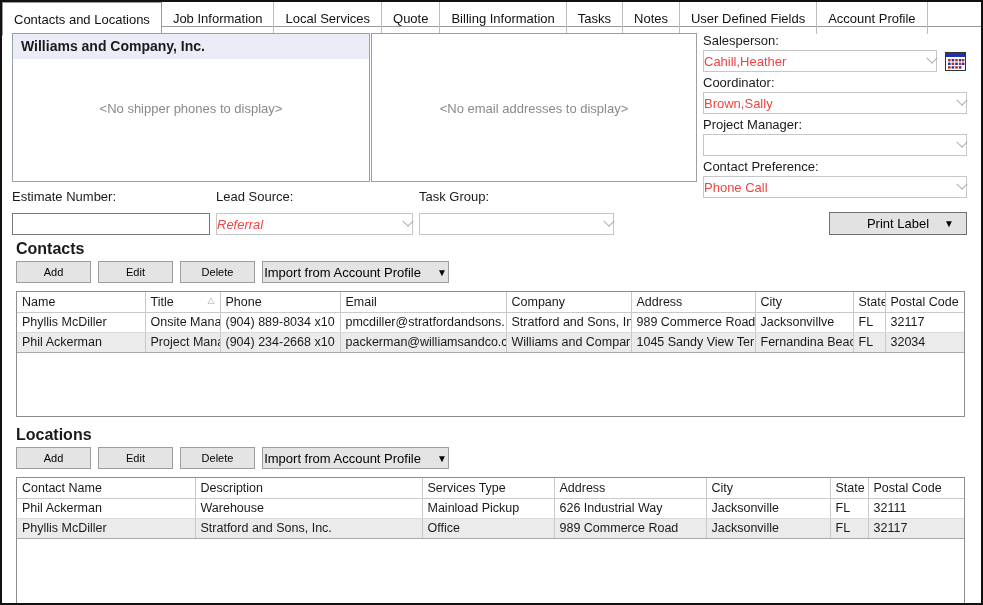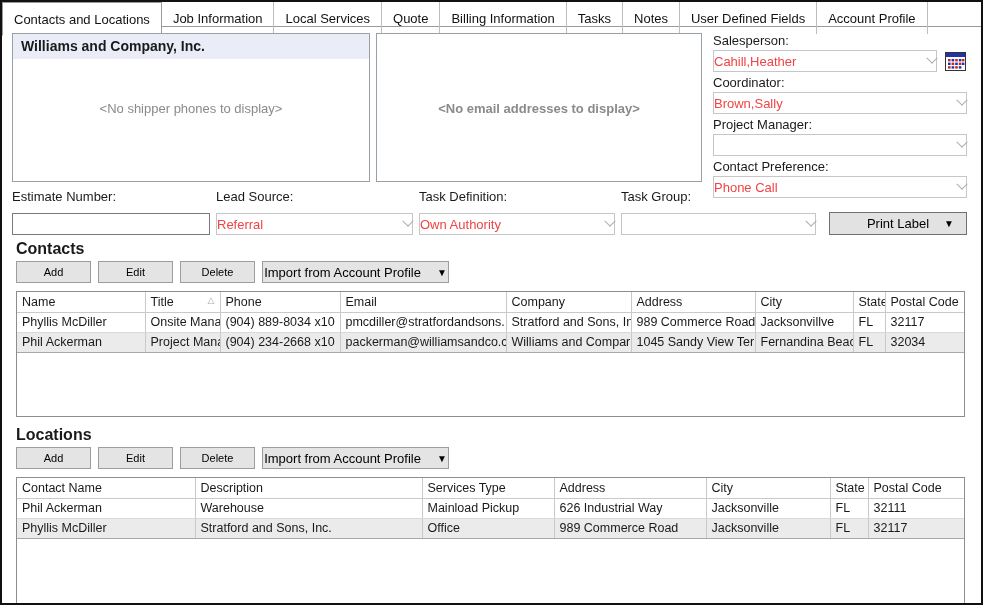--- a/index.html
+++ b/index.html
@@ -9,24 +9,24 @@
 
   
   .tabbar { display:flex; align-items:stretch; height:25px; border-bottom:1px solid #9a9a9a; background:#fff; }
   .tab { display:flex; align-items:center; padding:16px 11px; border-right:1px solid #bdbdbd; color:#111; cursor:default; white-space:nowrap; }
   .tab.active { border:1px solid #9a9a9a; border-bottom:1px solid #fff; margin-bottom:-1px; border-right:1px solid #9a9a9a; background:#fff; }
   .tabfill { flex:1; }
 
   .main { padding:0 14px 0 10px; }
 
   
-  .panels-row { display:flex; margin-top:6px; height:149px; gap:5px; }
+  .panels-row { display:flex; margin-top:6px; height:149px; }
   .panel { border:1px solid #9aa0a8; background:#fff; position:relative; }
   .panel.phones { width:358px; }
-  .panel.emails { width:326px; margin-left:1px;font-weight:bold; }
+  .panel.emails { width:326px; margin-left:1px; }
   .panel-header { background:#eaedf8; font-weight:bold; font-size:14px; padding:4px 8px 5px 8px; }
   .panel-empty { position:absolute; left:0; right:0; top:50%; transform:translateY(-50%); text-align:center; color:#8a8a8a; font-size:13px; }
   .rightcol { flex:1; padding-left:6px; }
   .field-label { font-size:13px; margin-bottom:2px; }
   .combo { height:22px; border:1px solid #c6c6c6; background:#fff; display:flex; align-items:center; padding:0 0; color:#ef4444; position:relative; margin-bottom:3px; }
   .combo .val { flex:1; white-space:nowrap; overflow:hidden; }
   .chev { width:8px; height:8px; border-right:1.5px solid #aeaeae; border-bottom:1.5px solid #aeaeae; transform:rotate(45deg) translate(-2px,-2px); flex:none; }
   .sales-row { display:flex; align-items:flex-start; gap:6px; }
   .sales-row .combo { flex:1; }
   .icon-btn { width:24px; height:22px; display:flex; align-items:center; justify-content:center; background:#fff; border:none; cursor:pointer; }
@@ -157,29 +157,22 @@
       </div>
     </div>
 
     <div class="form-row">
       <div class="fgroup w198">
         <div class="field-label">Estimate Number:</div>
         <input class="txt" type="text" value="" style="">
       </div>
       <div class="fgroup w197">
         <div class="field-label">Lead Source:</div>
-        <div class="combo" style="margin-bottom:0;">
+        <div class="combo" style="margin-bottom:0;font-style:italic;">
           <span class="val">Referral</span>
-          <span class="chev"></span>
-        </div>
-      </div>
-      <div class="fgroup w196">
-        <div class="field-label">Task Definition:</div>
-        <div class="combo" style="margin-bottom:0;">
-          <span class="val">Own Authority</span>
           <span class="chev"></span>
         </div>
       </div>
       <div class="fgroup w195">
         <div class="field-label">Task Group:</div>
         <div class="combo" style="margin-bottom:0;">
           <span class="val"></span>
           <span class="chev"></span>
         </div>
       </div>

